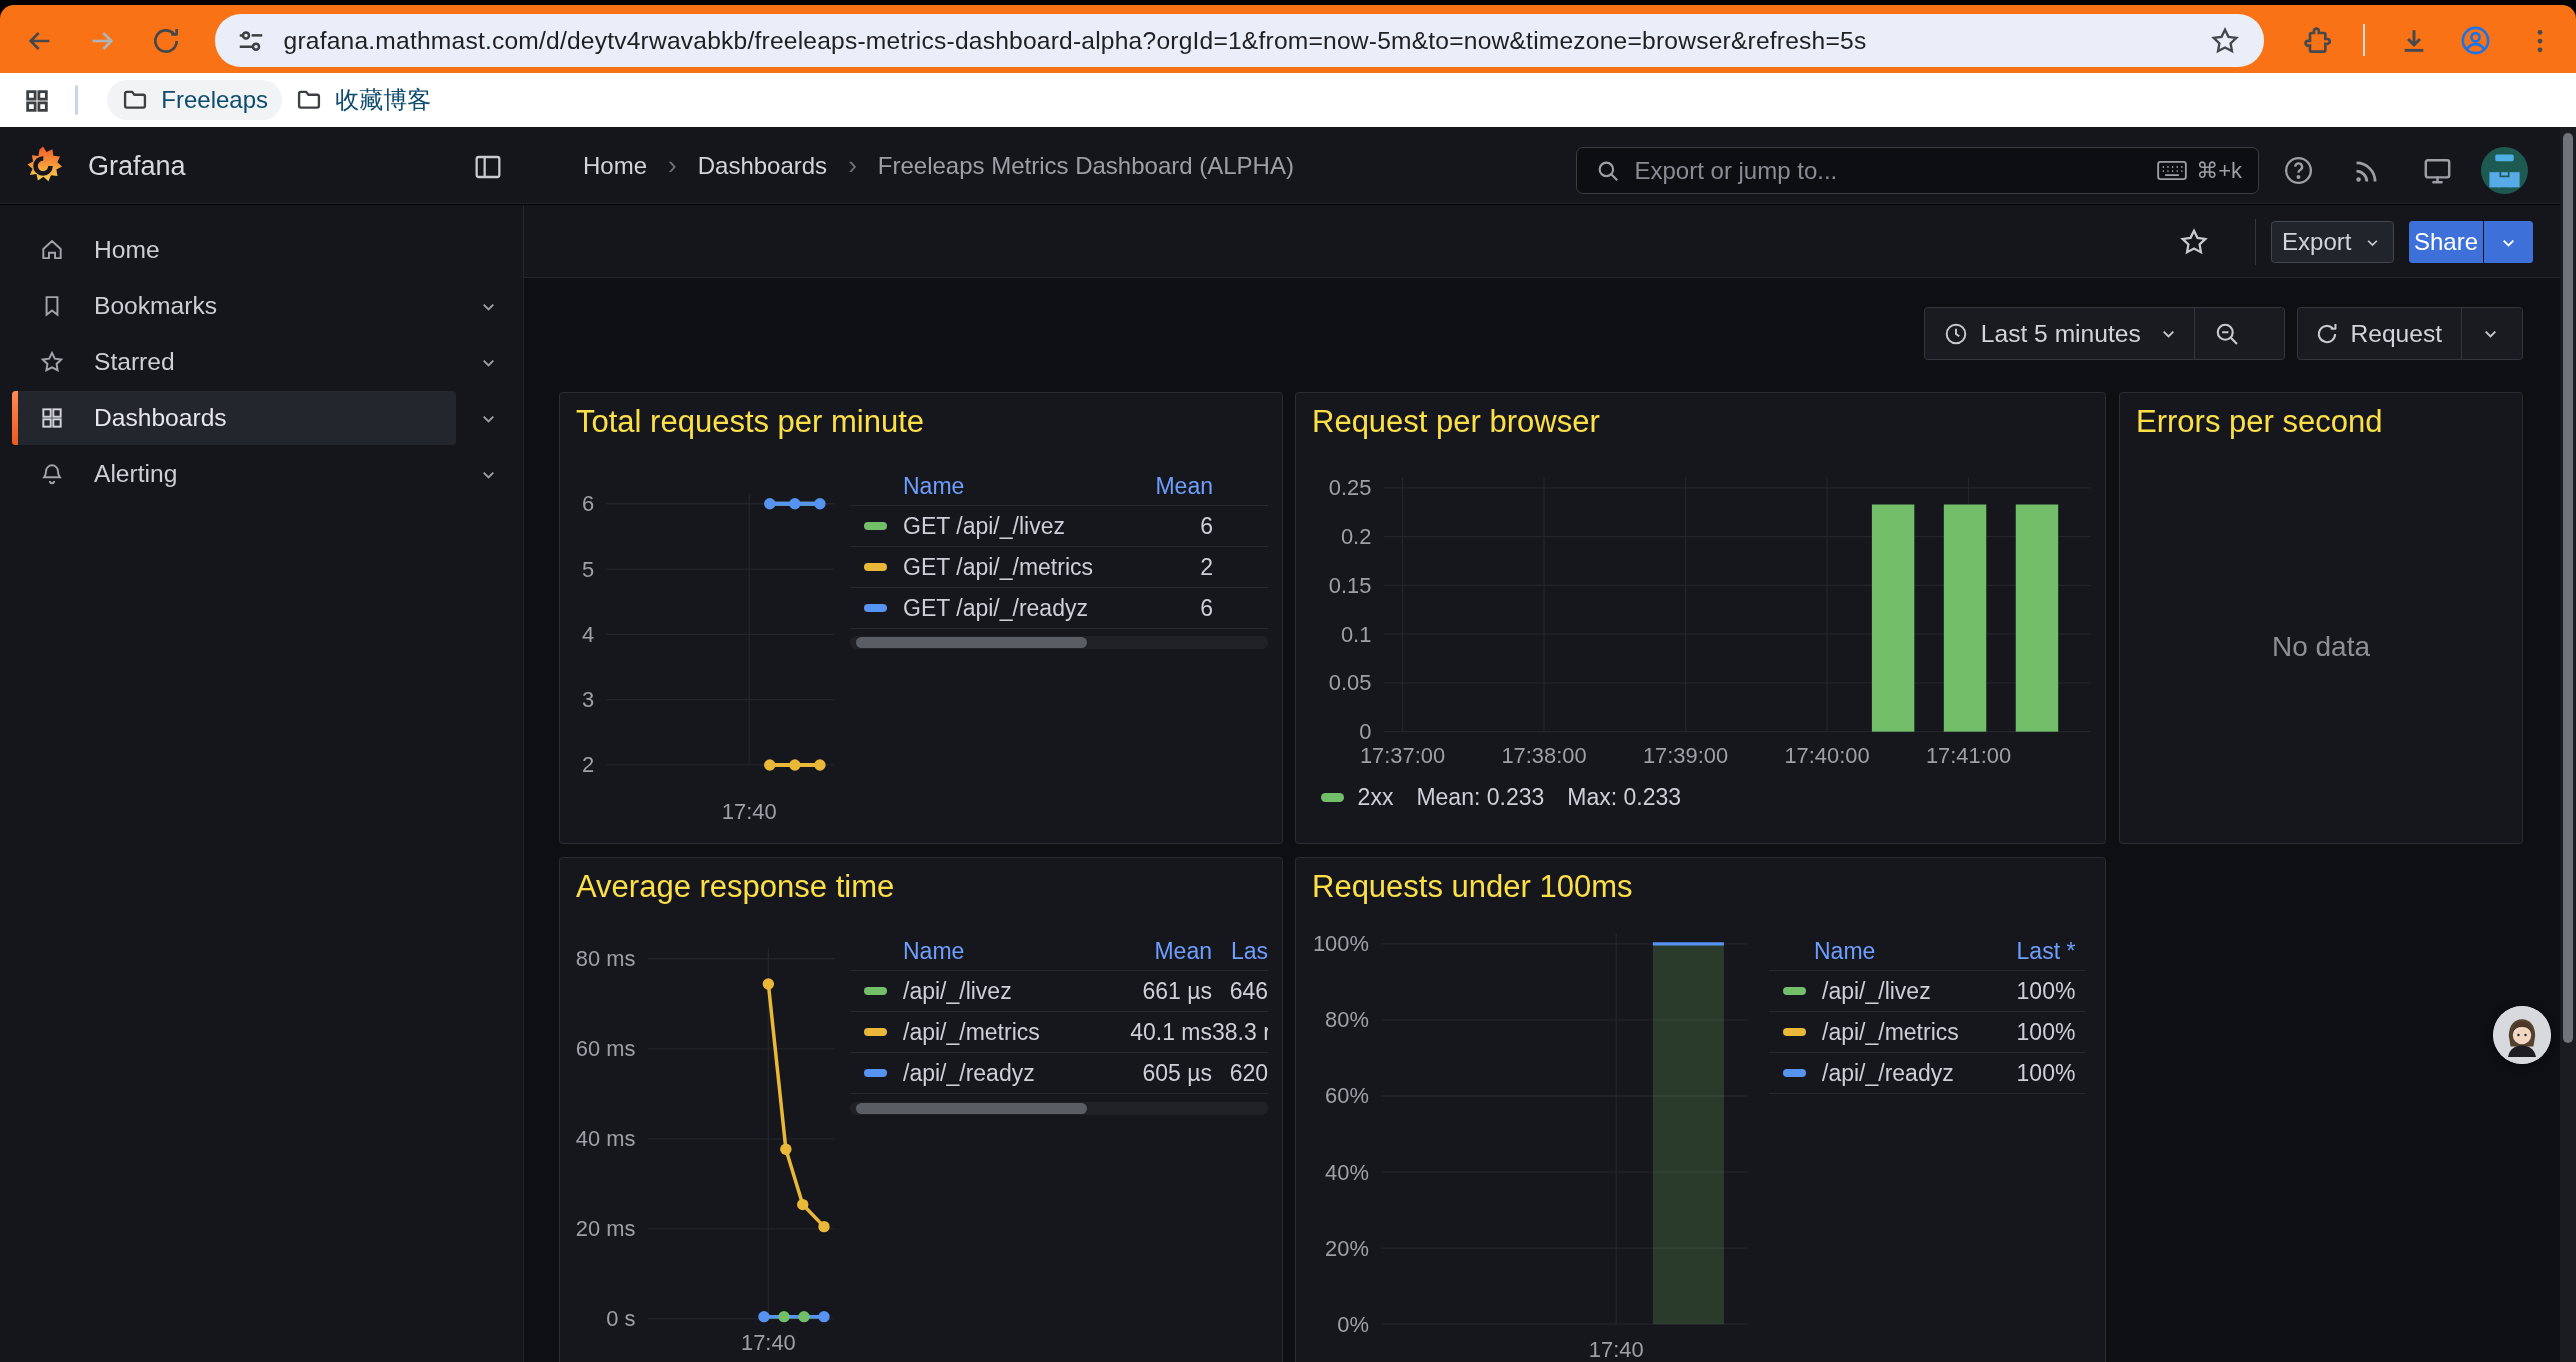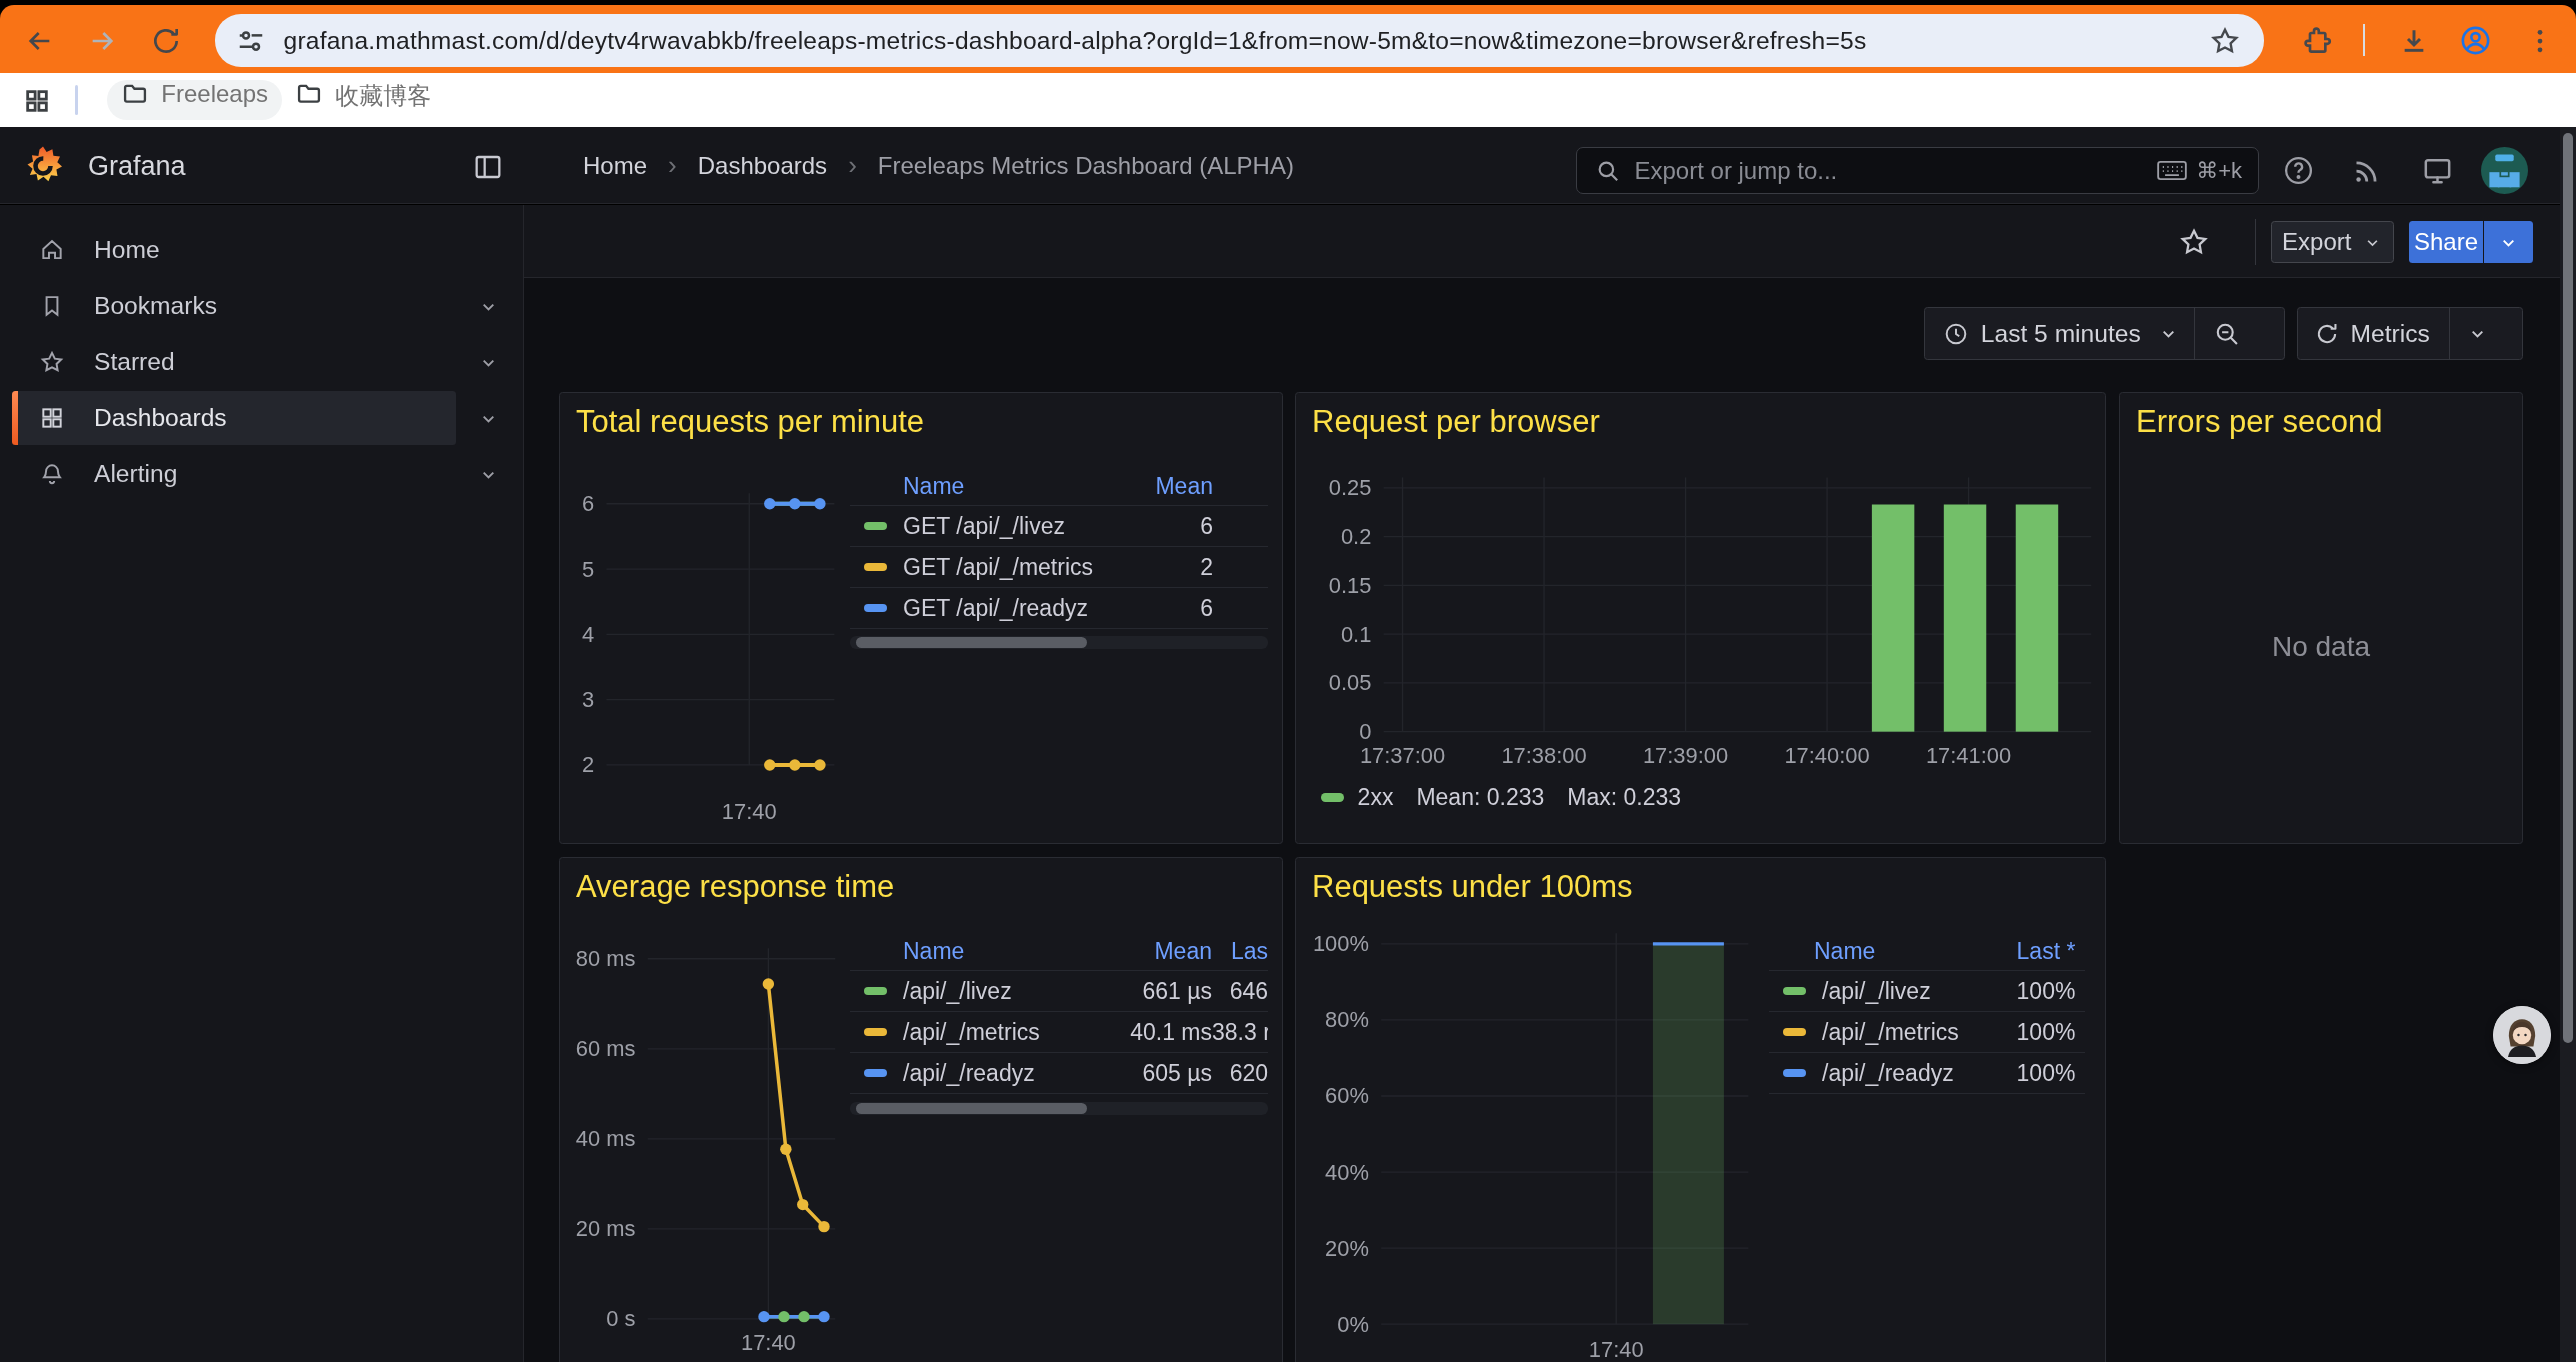--- a/index.html
+++ b/index.html
@@ -9,21 +9,21 @@
 
   
   .toolbar{position:absolute;left:0;top:5.3px;width:2576px;height:68px;background:#f97316;border-radius:14px 14px 0 0}
   .navbtn{position:absolute;top:16px;width:39px;height:39px;display:flex;align-items:center;justify-content:center}
   .omnibox{position:absolute;left:215px;top:8.8px;width:2049px;height:53px;border-radius:26px;background:#E9EEF8;display:flex;align-items:center;color:#202124}
   .omnibox .url{font-size:24.6px;white-space:nowrap;overflow:hidden;flex:1;letter-spacing:0.2px}
   .tbicon{position:absolute;top:16px;width:39px;height:39px;display:flex;align-items:center;justify-content:center}
   .tb-divider{position:absolute;left:2363px;top:19px;width:1.8px;height:32px;background:#D9DCE0}
 
   .bookmarks{position:absolute;left:0;top:73px;width:2576px;height:54px;background:#fff}
-  .bm-item{position:absolute;top:7px;height:40px;display:flex;align-items:flex-start;gap:12.3px;color:#737373;font-size:24px;padding:0 14px;border-radius:20px}
+  .bm-item{position:absolute;top:7px;height:40px;display:flex;align-items:center;gap:12.3px;color:#0c4a6e;font-size:24px;padding:0 14px;border-radius:20px}
   .bm-item.hovered{background:#F1F3F4}
   .bm-divider{position:absolute;left:75px;top:12.3px;width:2.6px;height:30px;background:#C8D3EE;border-radius:1.8px}
 
   
   .gf-header{position:absolute;left:0;top:127px;width:2576px;height:77px;background:#15161B;border-bottom:0.9px solid #25262C;box-sizing:border-box}
   .gf-sidebar{position:absolute;left:0;top:205px;width:524px;height:1157px;background:#15161B;border-right:0.9px solid #25262C;box-sizing:border-box}
   .gf-sub{position:absolute;left:524px;top:205px;width:2052px;height:73px;background:#15161B;border-bottom:0.9px solid #25262C;box-sizing:border-box}
   .gf-canvas{position:absolute;left:524px;top:278px;width:2052px;height:1085px;background:#0E0F13}
 
   .brand{position:absolute;left:88px;top:146px;height:40px;display:flex;align-items:center;font-size:27px;color:#D8D9DF;font-weight:400}
@@ -338,21 +338,21 @@
       </svg>
   </span>
 </div>
 <div class="tbtn" style="left:2297px;top:307px;width:226px">
   <span style="margin:0 10.5px 0 16px">
     <svg width="26" height="26" viewBox="0 0 24 24" fill="none" stroke="#C8C9D0" stroke-width="1.9">
         <path d="M19.5 12a7.5 7.5 0 1 1-2.2-5.3"></path>
         <path d="M19.8 2.8v4.4h-4.4" stroke-linejoin="round"></path>
       </svg>
   </span>
-  <span>Metrics</span>
+  <span>Request</span>
   <span class="seg-div" style="margin-left:19px"></span>
   <span style="width:56px;display:flex;justify-content:center">
     <svg width="23" height="23" viewBox="0 0 24 24" fill="none" stroke="#C8C9D0" stroke-width="2">
         <path d="M7 10l5 5 5-5"></path>
       </svg>
   </span>
 </div>
 
 <div class="panel" id="p1" style="left:559px;top:392px;width:724px;height:452px">
   <div class="ptitle">Total requests per minute</div>

